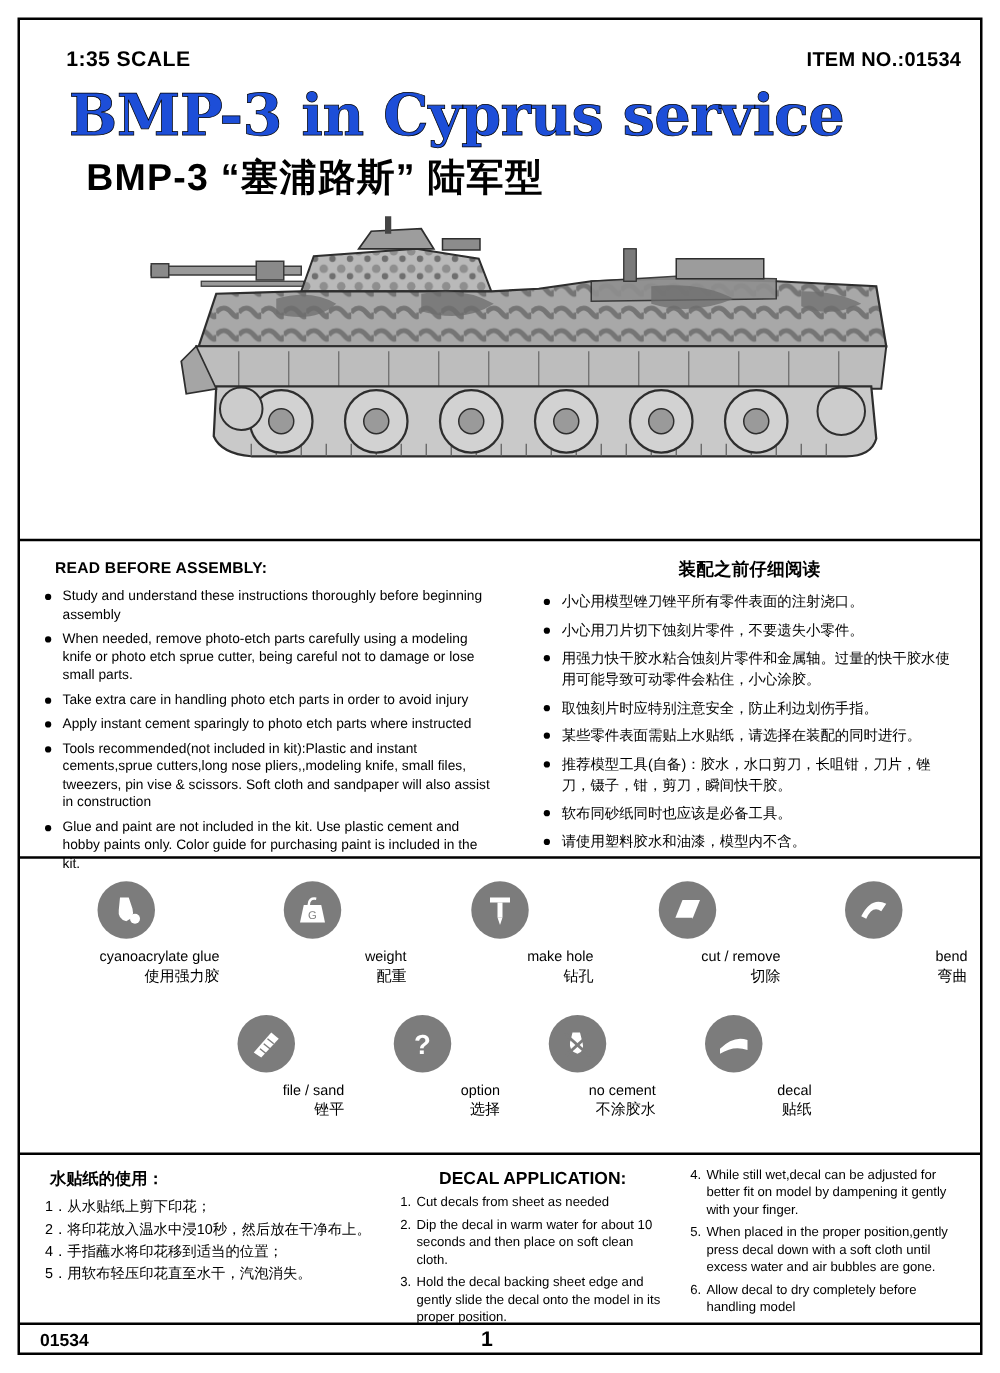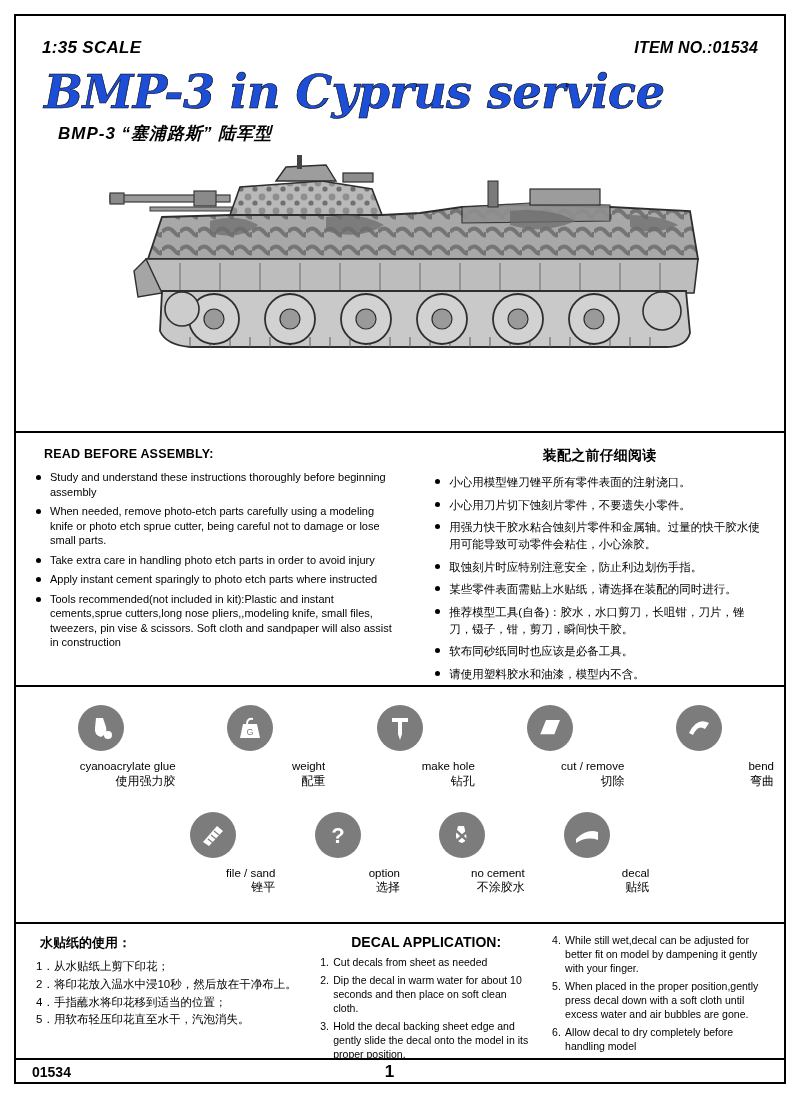--- a/index.html
+++ b/index.html
@@ -28,25 +28,24 @@
     left: 14px; top: 14px;
     width: 772px;
     height: 1070px;
     border: 2px solid #000;
     box-sizing: border-box;
   }
 
   
   .header {
     position: absolute;
-    left: 16px; top: 16px;
+    left: 27px; top: 16px;
     width: 768px;
     height: 446px;
     box-sizing: border-box;
-    font-style: italic;
   }
   .hdr-top {
     display: flex;
     justify-content: space-between;
     align-items: baseline;
     padding: 22px 26px 0 26px;
   }
   .scale-label {
     font-size: 17px;
     font-weight: bold;
@@ -62,21 +61,21 @@
     font-family: "DejaVu Serif", serif;
     font-size: 46px;
     font-weight: bold;
     letter-spacing: -0.5px;
     line-height: 1.05;
     color: #1d4ed8;
     -webkit-text-stroke: 0.6px #000;
   }
   .title-sub {
     margin: 6px 0 0 42px;
-    font-size: 17px;
+    font-size: 30px;
     font-weight: bold;
     letter-spacing: 1px;
   }
 
   
   .tank-wrap {
     position: relative;
     margin-top: 6px;
     height: 230px;
   }
@@ -370,20 +369,21 @@
 
   <div class="instr">
     <div class="instr-col instr-left">
       <h3>READ BEFORE ASSEMBLY:</h3>
       <ul class="bullets">
         <li>Study and understand these instructions thoroughly before beginning assembly</li>
         <li>When needed, remove photo-etch parts carefully using a modeling knife or photo etch sprue cutter, being careful not to damage or lose small parts.</li>
         <li>Take extra care in handling photo etch parts in order to avoid injury</li>
         <li>Apply instant cement sparingly to photo etch parts where instructed</li>
         <li>Tools recommended(not included in kit):Plastic and instant cements,sprue cutters,long nose pliers,,modeling knife, small files, tweezers, pin vise &amp; scissors. Soft cloth and sandpaper will also assist in construction</li>
+        <li>Glue and paint are not included in the kit. Use plastic cement and hobby paints only. Color guide for purchasing paint is included in the kit.</li>
       </ul>
     </div>
     <div class="instr-col instr-right">
       <h3 class="cn">装配之前仔细阅读</h3>
       <ul class="bullets cn">
         <li>小心用模型锉刀锉平所有零件表面的注射浇口。</li>
         <li>小心用刀片切下蚀刻片零件，不要遗失小零件。</li>
         <li>用强力快干胶水粘合蚀刻片零件和金属轴。过量的快干胶水使用可能导致可动零件会粘住，小心涂胶。</li>
         <li>取蚀刻片时应特别注意安全，防止利边划伤手指。</li>
         <li>某些零件表面需贴上水贴纸，请选择在装配的同时进行。</li>

